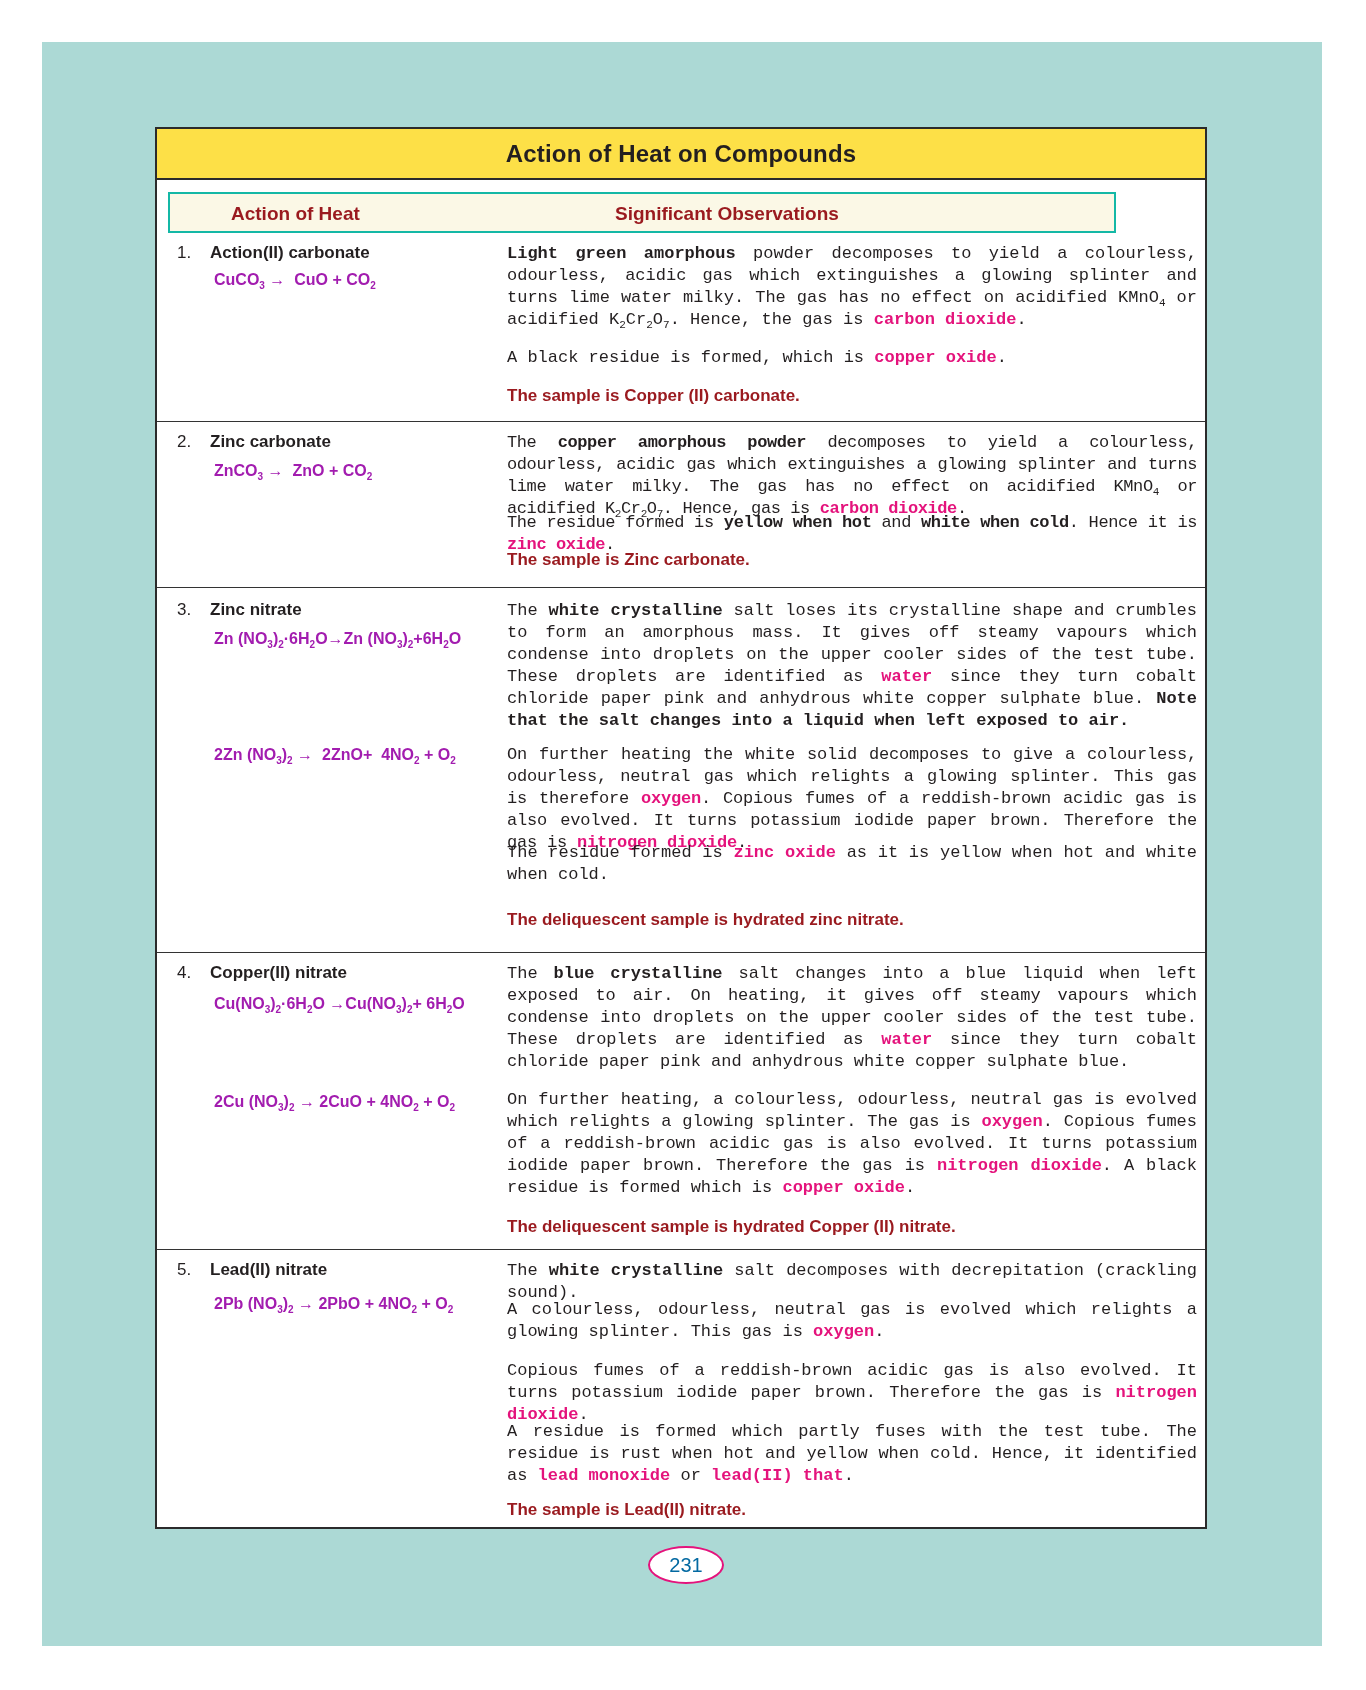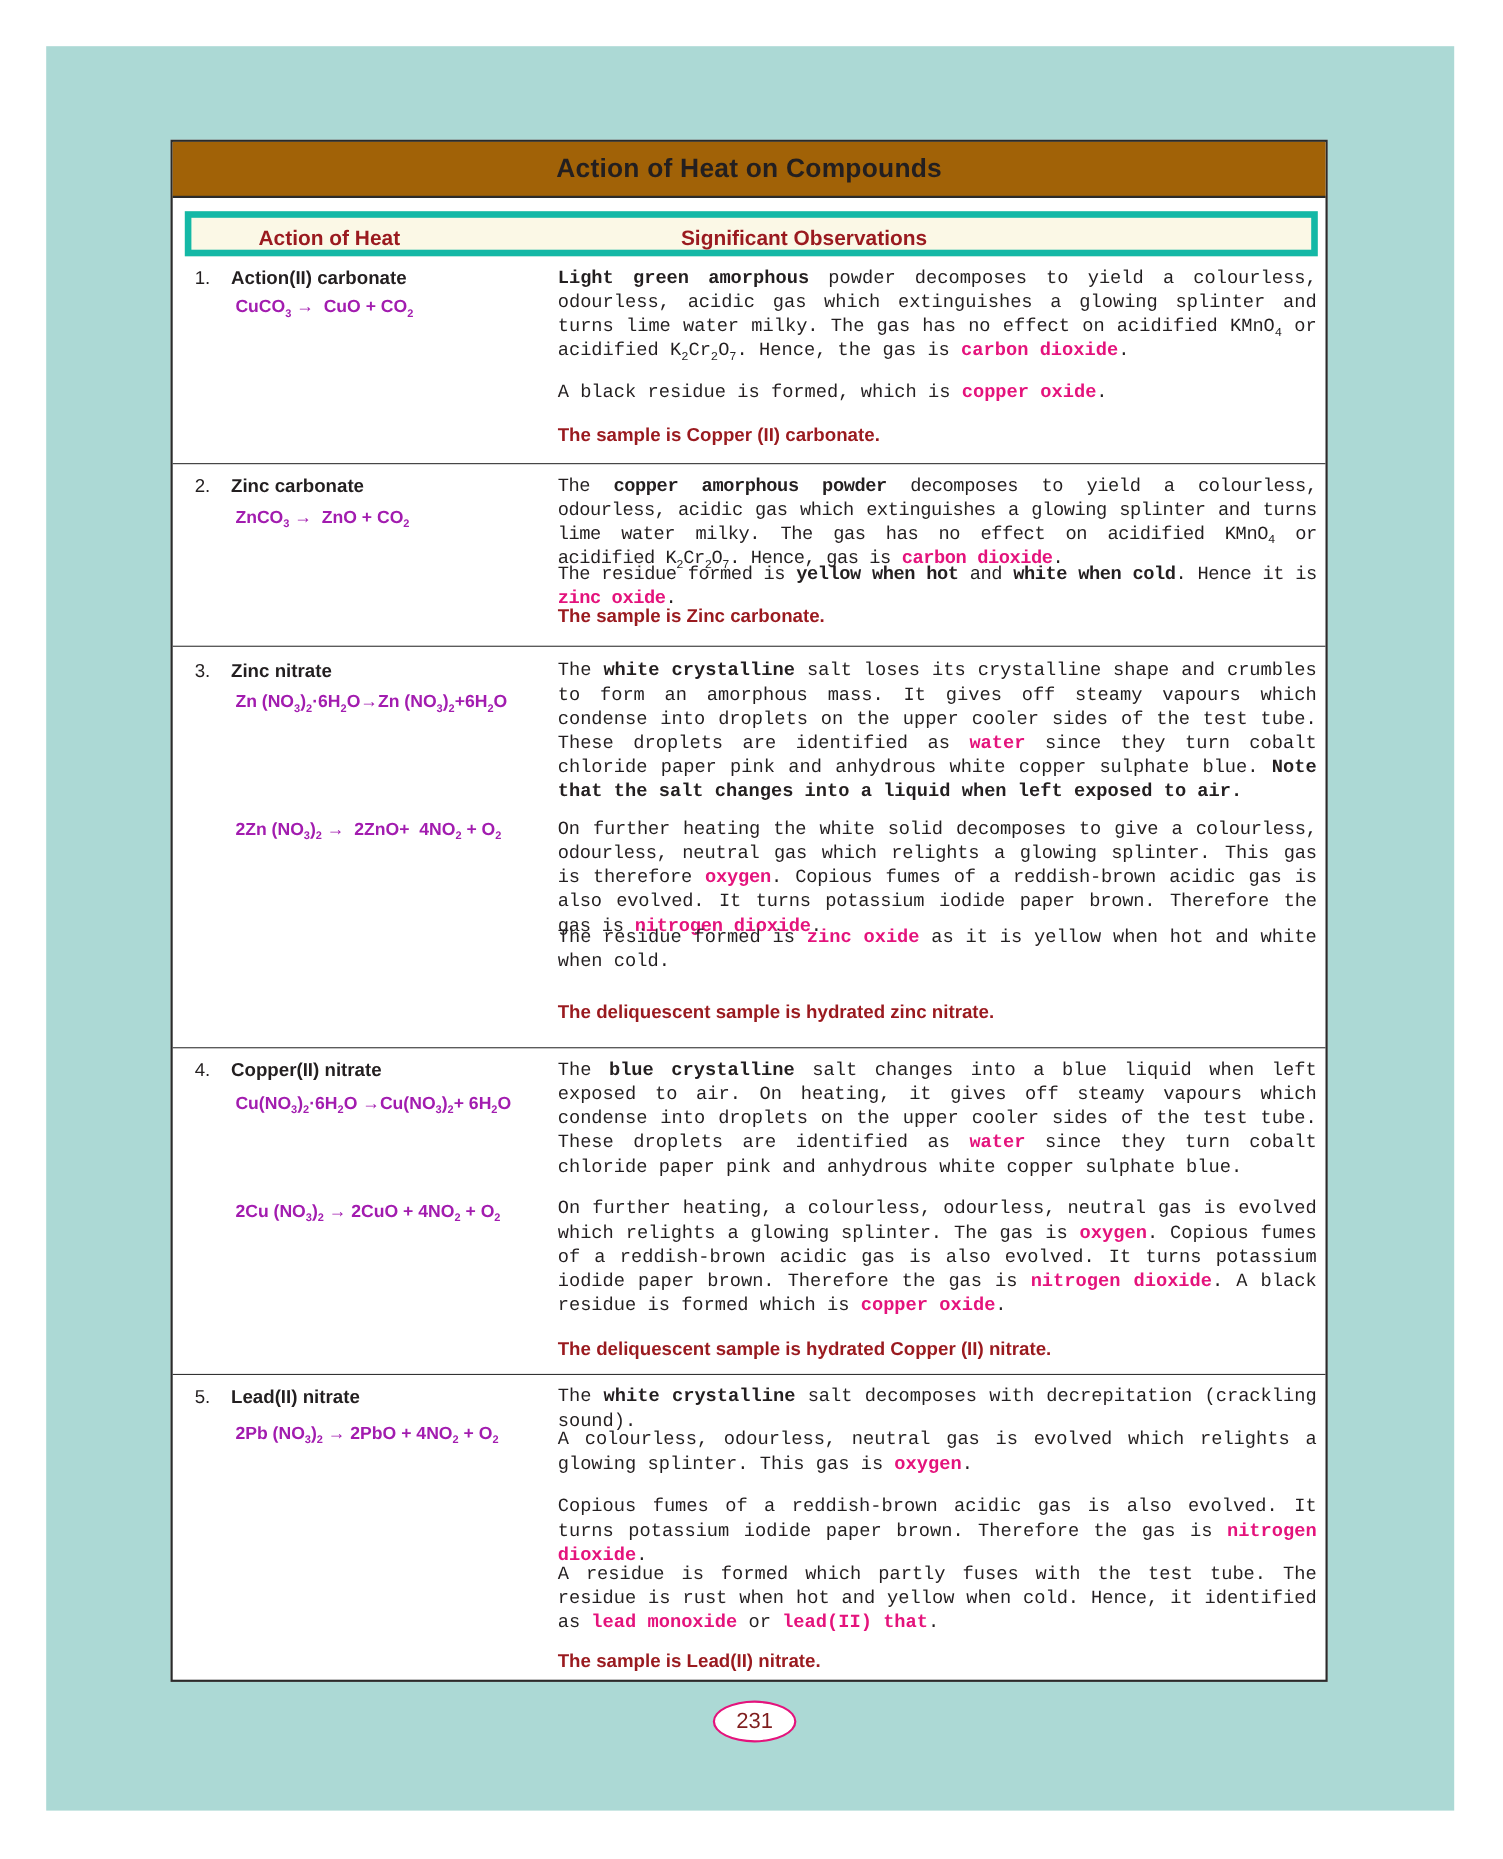--- a/index.html
+++ b/index.html
@@ -1,44 +1,44 @@
 <!DOCTYPE html>
 <html><head>
 <meta charset="utf-8">
 <style>
   html, body { margin:0; padding:0; background:#ffffff; }
   body { width:1366px; height:1690px; position:relative; overflow:hidden;
          font-family:"Liberation Sans", sans-serif; color:#231f20; }
   .page-bg { position:absolute; left:42px; top:42px; width:1280px; height:1604px; background:#acd9d5; }
   .table { position:absolute; left:155px; top:127px; width:1052px; height:1402px;
            background:#ffffff; border:2px solid #2b2b2b; box-sizing:border-box; }
-  .title-band { position:absolute; left:0; top:0; right:0; height:49px; background:#a16207;
+  .title-band { position:absolute; left:0; top:0; right:0; height:49px; background:#fde047;
                 border-bottom:2px solid #2b2b2b; text-align:center; }
   .title-band span { font-size:24px; font-weight:bold; line-height:49px; color:#231f20; letter-spacing:0.2px; }
-  .col-header { position:absolute; left:11px; top:63px; width:1030px; height:41px; background:#fbf8e6;
-                border:6px solid #14b8a6; box-sizing:border-box; }
+  .col-header { position:absolute; left:11px; top:63px; width:948px; height:41px; background:#fbf8e6;
+                border:2px solid #14b8a6; box-sizing:border-box; }
   .col-header span { position:absolute; top:9px; font-size:19px; font-weight:bold; color:#9a1a1f; }
   .row { position:absolute; left:0; right:0; border-top:1.5px solid #333; }
   .row.first { border-top:none; }
   .left { position:absolute; left:20px; top:0; width:310px; }
   .num { position:absolute; left:0; font-size:17px; color:#231f20; }
   .name { position:absolute; left:33px; font-size:17px; font-weight:bold; color:#231f20; white-space:nowrap; }
   .eq { position:absolute; left:37px; font-family:Liberation Sans, sans-serif; font-weight:bold; font-size:16px;
         color:#a21caf; white-space:nowrap; }
   .eq sub { font-size:10px; vertical-align:-4px; line-height:0; }
   .right { position:absolute; left:350px; width:690px; }
   .para { position:absolute; left:0; width:690px; font-size:17px; line-height:22px; text-align:justify;
           color:#231f20;font-family:Liberation Mono, monospace; }
   .para b { font-weight:bold; }
   .para .hl { color:#e4137c; font-weight:bold; }
   .para sub { font-size:11px; vertical-align:-4px; line-height:0; }
   .concl { position:absolute; left:0; font-size:17px; font-weight:bold; color:#9a1a1f; white-space:nowrap; }
   .page-num { position:absolute; left:648px; top:1546px; width:76px; height:38px; border:2px solid #e4137c;
               border-radius:50%; background:#ffffff; box-sizing:border-box; text-align:center;
-              font-size:20px; line-height:34px; color:#7f1d1d; }
+              font-size:20px; line-height:34px; color:#0369a1; }
 </style>
 </head>
 <body>
 
 <div class="page-bg"></div>
 
 <div class="table">
   <div class="title-band">
     <span>Action of Heat on Compounds</span>
   </div>

